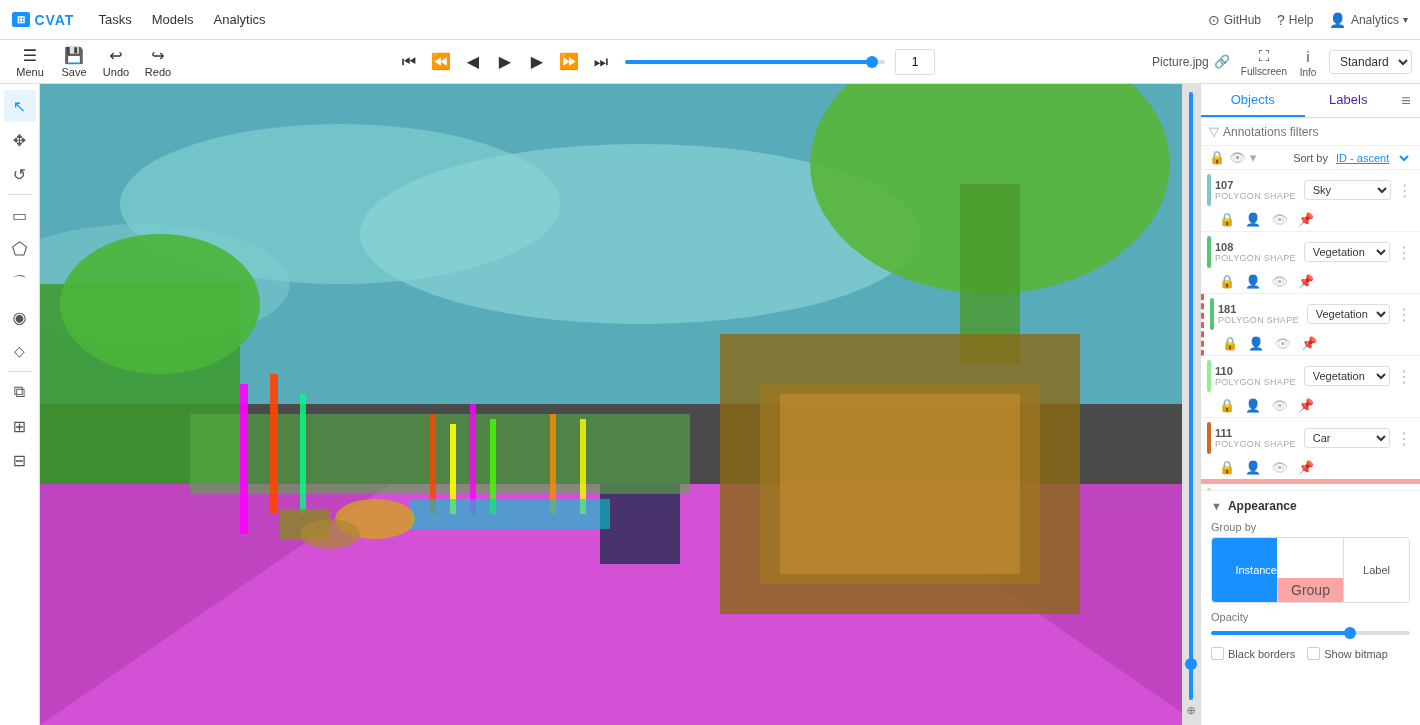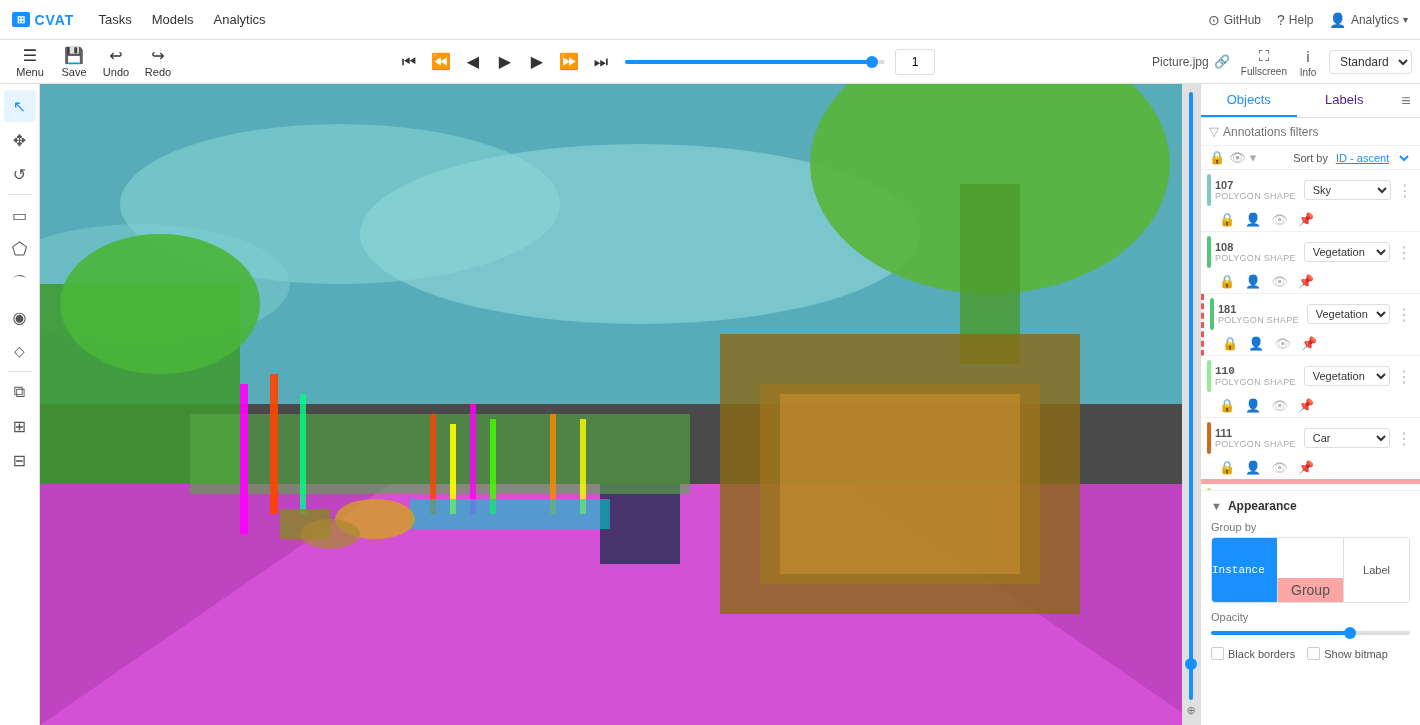--- a/index.html
+++ b/index.html
@@ -161,21 +161,21 @@
       <div style="flex:1;width:4px;background:#1890ff;border-radius:2px;position:relative;margin:4px 0;cursor:pointer;">
         <div style="width:12px;height:12px;background:#1890ff;border-radius:50%;position:absolute;bottom:30px;left:-4px;"></div>
       </div>
       <div style="font-size:11px;color:#777;cursor:pointer;margin-bottom:4px;">⊕</div>
     </div>
   </div>
 
   <div style="width:220px;background:#fff;border-left:1px solid #ddd;display:flex;flex-direction:column;overflow:hidden;">
 
     <div style="display:flex;border-bottom:1px solid #ddd;">
-      <div style="flex:1;text-align:center;padding:8px 0;font-size:13px;cursor:pointer;color:#1890ff;border-bottom:2px solid #1890ff;">Objects</div>
+      <div style="flex:1;text-align:center;padding:8px 8px;font-size:13px;cursor:pointer;color:#1890ff;border-bottom:2px solid #1890ff;">Objects</div>
       <div style="flex:1;text-align:center;padding:8px 0;font-size:13px;cursor:pointer;color:#4c1d95;border-bottom:2px solid transparent;">Labels</div>
       <div style="width:28px;display:flex;align-items:center;justify-content:center;cursor:pointer;color:#777;font-size:16px;">≡</div>
     </div>
 
     <div style="padding:6px 8px;border-bottom:1px solid #eee;display:flex;align-items:center;gap:4px;">
       <span style="color:#aaa;font-size:13px;">▽</span>
       <input style="flex: 1 1 0%; border: none; outline: none; font-size: 12px; color: rgb(85, 85, 85); background: none;" placeholder="Annotations filters">
     </div>
 
     <div style="display:flex;align-items:center;padding:4px 8px;border-bottom:1px solid #eee;gap:4px;font-size:11px;color:#555;">
@@ -253,21 +253,21 @@
           <span style="font-size:13px;color:#bbb;cursor:pointer;">👤</span>
           <span style="font-size:13px;color:#bbb;cursor:pointer;">👁</span>
           <span style="font-size:13px;color:#bbb;cursor:pointer;">📌</span>
         </div>
       </div>
 
       <div style="border-bottom:1px solid #f0f0f0;">
         <div style="display:flex;align-items:center;padding:4px 6px;gap:4px;">
           <div style="width:4px;height:32px;border-radius:2px;background:#90ee90;flex-shrink:0;"></div>
           <div style="flex:0 0 auto;">
-            <div style="font-size:11px;color:#555;font-weight:600;font-family:Liberation Mono, monospace;">110</div>
+            <div style="font-size:11px;color:#555;font-weight:600;">110</div>
             <div style="font-size:9px;color:#aaa;letter-spacing:0.3px;">POLYGON SHAPE</div>
           </div>
           <select style="flex:1;border:1px solid #ddd;border-radius:3px;font-size:11px;padding:2px 4px;color:#333;background:#fff;cursor:pointer;outline:none;margin-left:4px;">
             <option selected="">Vegetation</option>
           </select>
           <span style="font-size:16px;color:#bbb;cursor:pointer;padding:2px;">⋮</span>
         </div>
         <div style="display:flex;align-items:center;padding:2px 6px 4px 18px;gap:10px;">
           <span style="font-size:13px;color:#bbb;cursor:pointer;">🔒</span>
           <span style="font-size:13px;color:#bbb;cursor:pointer;">👤</span>
@@ -313,21 +313,21 @@
 
     <div style="border-top:1px solid #eee;padding:8px 10px;background:#fff;">
       <div style="display:flex;align-items:center;gap:6px;font-size:12px;font-weight:600;color:#333;margin-bottom:8px;cursor:pointer;">
         <span style="font-size:11px;color:#777;">▼</span>
         <span>Appearance</span>
       </div>
 
       <div style="margin-bottom:8px;">
         <div style="font-size:11px;color:#777;margin-bottom:4px;">Group by</div>
         <div style="display:flex;gap:0;border:1px solid #ddd;border-radius:4px;overflow:hidden;">
-          <button style="flex:1;text-align:left;padding:4px 0;font-size:11px;cursor:pointer;color:#fff;background:#1890ff;border:none;outline:none;font-family:Liberation Mono, monospace;">Instance</button>
+          <button style="flex:1;text-align:right;padding:4px 0;font-size:11px;cursor:pointer;color:#fff;background:#1890ff;border:none;outline:none;">Instance</button>
           <button style="flex:1;text-align:center;padding:4px 0;font-size:14px;cursor:pointer;color:#555;background:#fca5a5;border:none;border-left:1px solid #ddd;outline:none;margin-top:40px;">Group</button>
           <button style="flex:1;text-align:center;padding:4px 0;font-size:11px;cursor:pointer;color:#555;background:#fff;border:none;border-left:1px solid #ddd;outline:none;">Label</button>
         </div>
       </div>
 
       <div style="margin-bottom:6px;">
         <div style="font-size:11px;color:#777;margin-bottom:2px;">Opacity</div>
         <div style="position:relative;width:100%;height:16px;display:flex;align-items:center;cursor:pointer;">
           <div style="width:100%;height:4px;background:#ddd;border-radius:2px;position:relative;">
             <div style="width:70%;height:100%;background:#1890ff;border-radius:2px;"></div>

